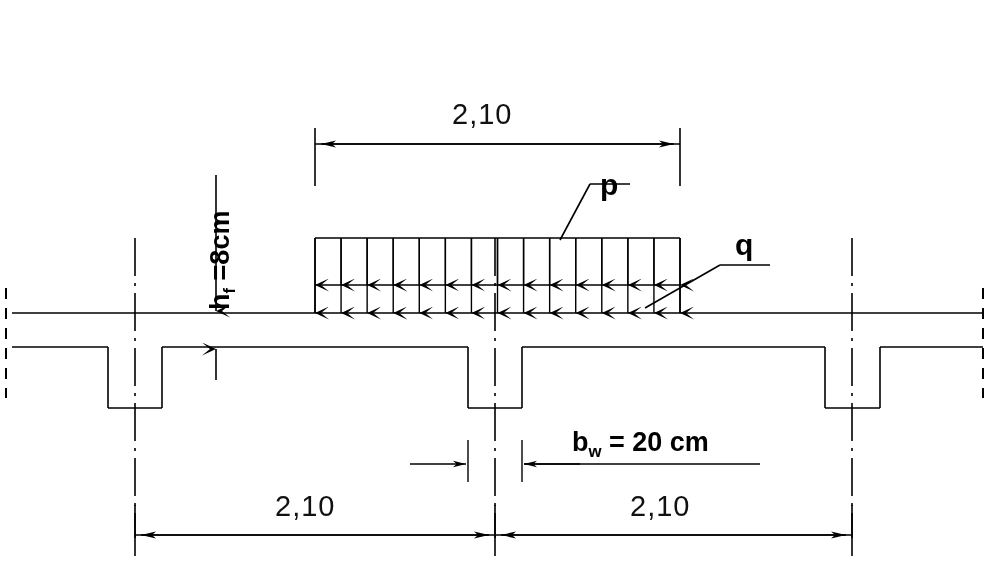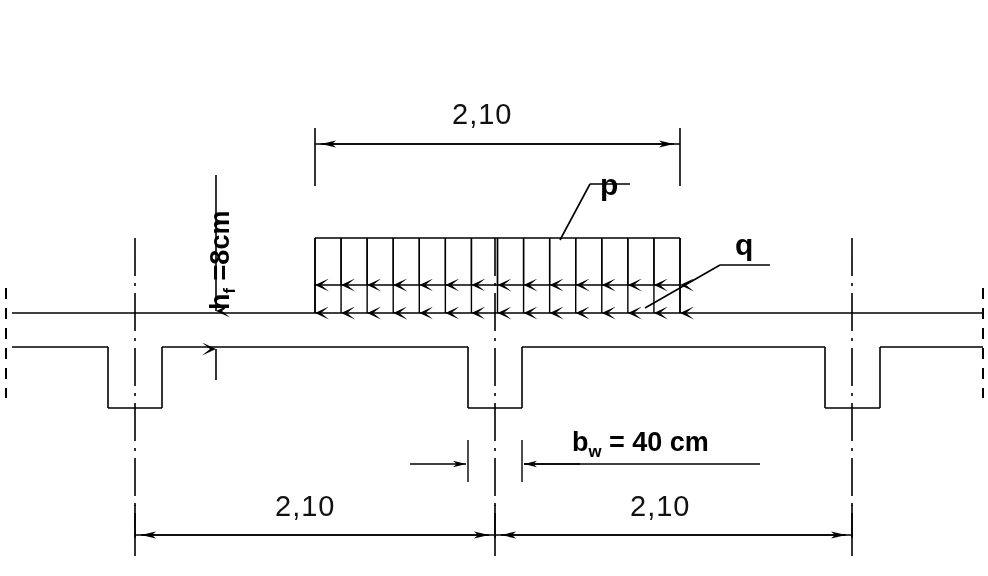--- a/index.html
+++ b/index.html
@@ -185,20 +185,20 @@
 
   <div class="txt dimnum" style="left:275px; top:490px;">2,10</div>
 
   <div class="txt dimnum" style="left:630px; top:490px;">2,10</div>
 
   <div class="txt boldlbl vrot" style="left:205px; top:310px;">
     <span>h</span><span class="sub">f</span><span> =</span><span>8cm</span>
   </div>
 
   <div class="txt boldlbl" style="left:572px; top:427px;">
-    <span>b</span><span class="sub">w</span><span> = 40 cm</span>
+    <span>b</span><span class="sub">w</span><span> = 20 cm</span>
   </div>
 
   <div class="txt loadlbl" style="left:600px; top:168px;">p</div>
 
   <div class="txt loadlbl" style="left:735px; top:228px;">q</div>
 
 </div>
 
 </body></html>

